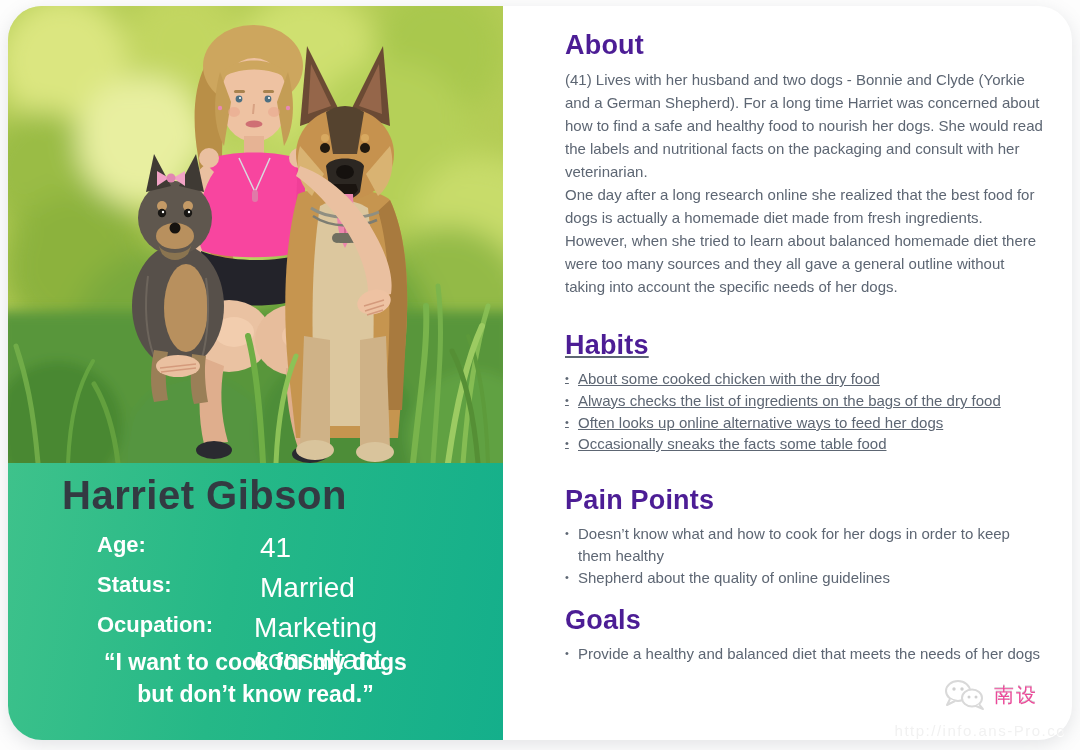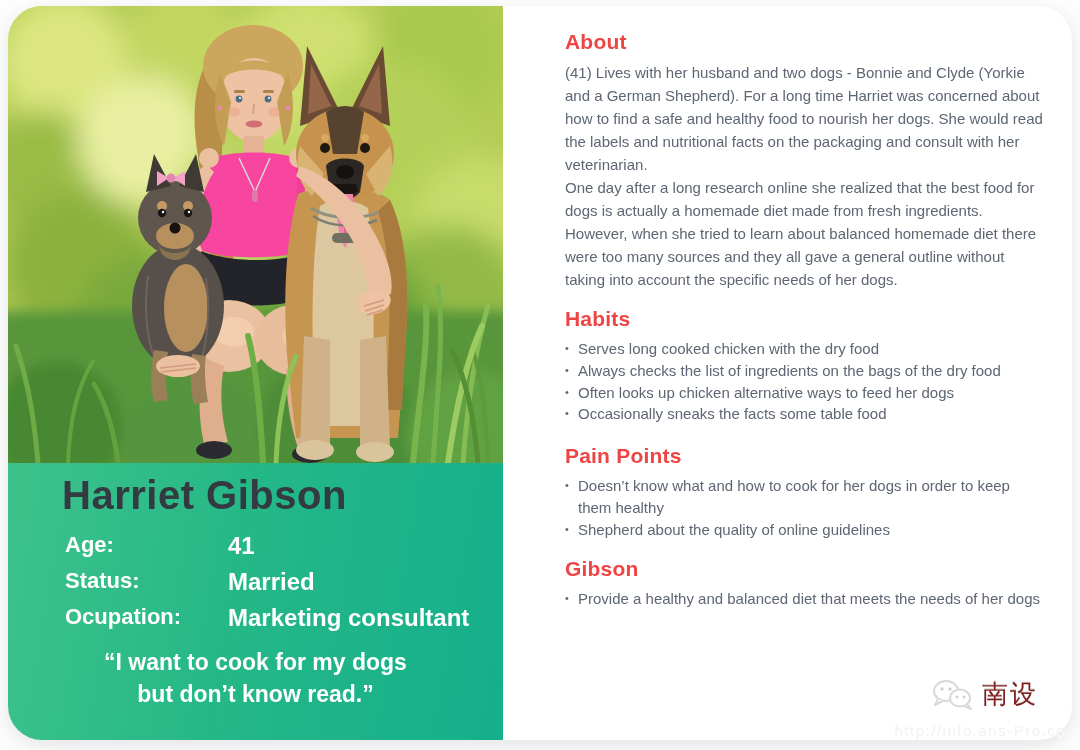--- a/index.html
+++ b/index.html
@@ -12,39 +12,39 @@
          border-top-left-radius:34px;}
   .photo svg{display:block;width:100%;height:100%;}
   
   .panel{position:absolute;left:0;top:457px;width:495px;height:277px;
          border-bottom-left-radius:34px;
          background:linear-gradient(100deg,#3ec28b 0%,#25b887 45%,#14af8b 100%);}
   .name{position:absolute;left:54px;top:10px;font-size:40px;font-weight:800;
         color:#333a42;letter-spacing:.5px;}
   .fields{position:absolute;left:57px;top:69px;}
   .frow{display:flex;margin-bottom:8px;}
-  .flabel{width:163px;font-size:22px;font-weight:700;color:#ffffff;}
-  .fvalue{font-size:24px;font-weight:700;color:#ffffff;}
+  .flabel{width:163px;font-size:22px;font-weight:700;color:#ffffff;margin-left:32px;}
+  .fvalue{font-size:28px;font-weight:400;color:#ffffff;}
   .quote{position:absolute;left:0;top:183px;width:100%;text-align:center;
          font-size:23px;font-weight:700;color:#ffffff;line-height:32px;}
   
   .content{position:absolute;left:557px;top:24px;width:482px;color:#5d6673;}
-  .content h2{margin:0 0 7px 0;font-size:21px;font-weight:800;color:#ef4444;letter-spacing:.2px;}
+  .content h2{margin:0 0 7px 0;font-size:27px;font-weight:800;color:#4c1d95;letter-spacing:.2px;}
   .content p{margin:0;font-size:15px;line-height:23px;}
   .sec{margin:0;}
-  .sec-habits{margin-top:16px;}
-  .sec-pain{margin-top:19px;}
+  .sec-habits{margin-top:32px;text-decoration:underline;}
+  .sec-pain{margin-top:30px;}
   .sec-goals{margin-top:16px;}
   ul.blist{list-style:none;margin:0;padding:0;}
   ul.blist li{display:flex;font-size:15px;line-height:21.8px;}
   ul.blist .b{width:13px;flex:none;font-size:11px;line-height:21.8px;color:#5d6673;}
   ul.blist .t{flex:1;}
   
   .wm{position:absolute;right:34px;bottom:28px;display:flex;align-items:center;gap:7px;}
-  .wm-brand{font-size:26px;color:#7f1d1d;letter-spacing:2px;
+  .wm-brand{font-size:20px;color:#ec4899;letter-spacing:2px;
             text-shadow:0 1px 0 #fff,0 -1px 0 #cfcfcf;}
   .wm-url{position:absolute;right:6px;bottom:1px;font-size:15px;color:#f1f1f1;
           letter-spacing:1.5px;text-shadow:0 1px 0 #ffffff;}
 </style>
 </head>
 <body>
 
 <div class="page">
   <div class="card">
 
@@ -232,29 +232,29 @@
         <h2>About</h2>
         <p>(41) Lives with her husband and two dogs - Bonnie and Clyde (Yorkie and a German Shepherd).  For a long time Harriet was concerned about how to find a safe and healthy food to nourish her dogs.  She would read the labels and nutritional facts on the packaging and consult with her veterinarian.</p>
         <p>One day after a long research online she realized that the best food for dogs is actually a homemade diet made from fresh ingredients. However, when she tried to learn about balanced homemade diet there were too many sources and they all gave a general outline without taking into account the specific needs of her dogs.</p>
       </div>
 
       <div class="sec sec-habits">
         <h2>Habits</h2>
         <ul class="blist">
           <li>
               <span class="b">•</span>
-              <span class="t">Serves long cooked chicken with the dry food</span>
+              <span class="t">About some cooked chicken with the dry food</span>
             </li>
           <li>
               <span class="b">•</span>
               <span class="t">Always checks the list of ingredients on the bags of the dry food</span>
             </li>
           <li>
               <span class="b">•</span>
-              <span class="t">Often looks up chicken alternative ways to feed her dogs</span>
+              <span class="t">Often looks up online alternative ways to feed her dogs</span>
             </li>
           <li>
               <span class="b">•</span>
               <span class="t">Occasionally sneaks the facts some table food</span>
             </li>
         </ul>
       </div>
 
       <div class="sec sec-pain">
         <h2>Pain Points</h2>
@@ -264,21 +264,21 @@
               <span class="t">Doesn’t know what and how to cook for her dogs in order to keep them healthy</span>
             </li>
           <li>
               <span class="b">•</span>
               <span class="t">Shepherd about the quality of online guidelines</span>
             </li>
         </ul>
       </div>
 
       <div class="sec sec-goals">
-        <h2>Gibson</h2>
+        <h2>Goals</h2>
         <ul class="blist">
           <li>
               <span class="b">•</span>
               <span class="t">Provide a healthy and balanced diet that meets the needs of her dogs</span>
             </li>
         </ul>
       </div>
     </div>
 
     <div class="wm">

